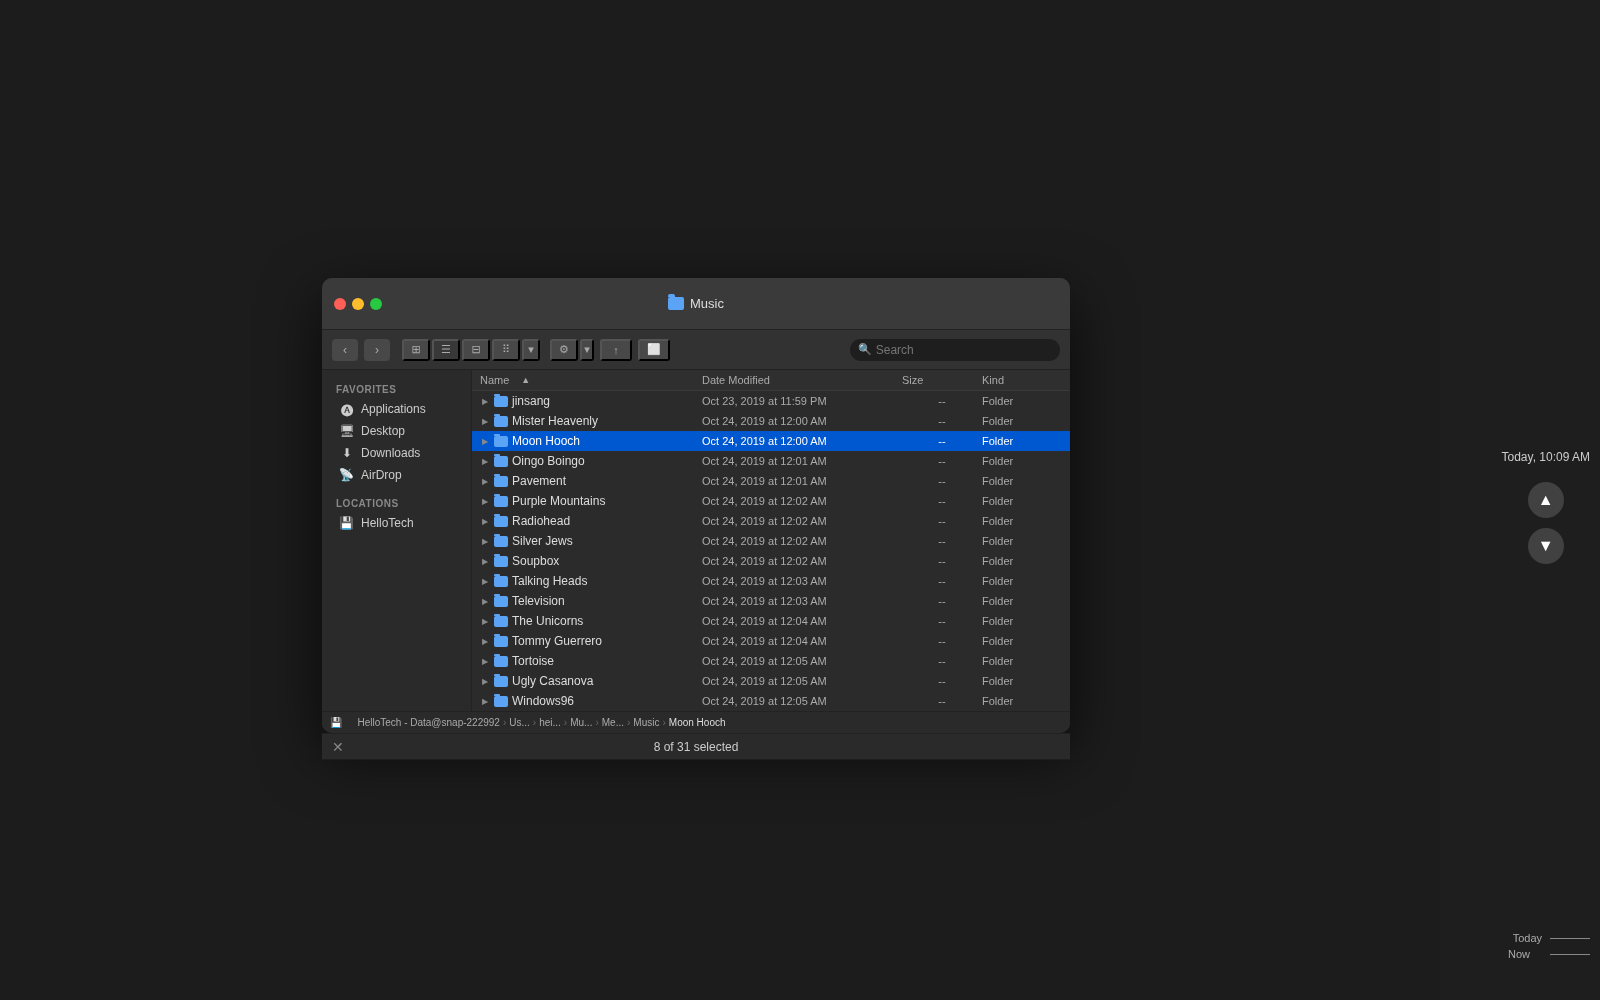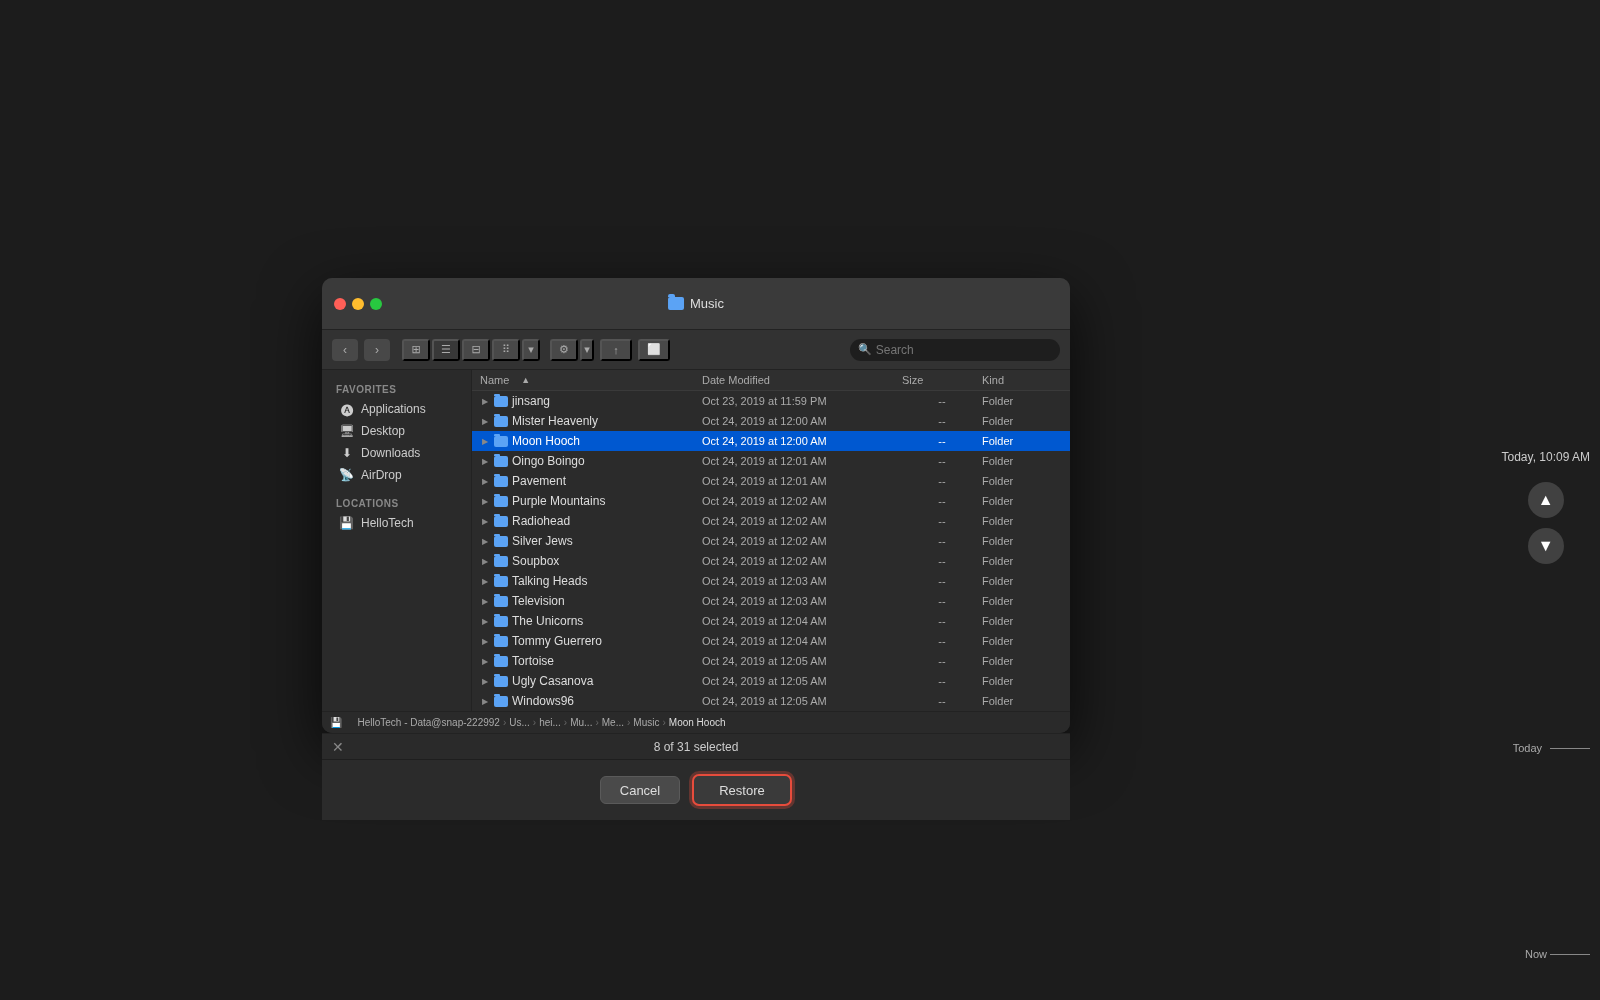--- a/index.html
+++ b/index.html
@@ -440,21 +440,21 @@
     <div class="tm-top">
       <div class="tm-timestamp">Today, 10:09 AM</div>
       <button class="tm-nav-btn">▲</button>
       <button class="tm-nav-btn">▼</button>
     </div>
     <div class="tm-bottom">
       <div style="display:flex;align-items:center;gap:8px;">
         <span class="tm-label-today">Today</span>
         <div class="tm-line"></div>
       </div>
-      <div style="display:flex;align-items:center;gap:3px;margin-top:190px;">
+      <div style="display:flex;align-items:center;gap:20px;">
         <span class="tm-label-now">Now</span>
         <div class="tm-line"></div>
       </div>
     </div>
   </div>
 
   <div class="finder-window">
 
     <div class="title-bar">
       <div class="traffic-lights">
@@ -717,19 +717,15 @@
         <span style="color:#ddd;font-size:10px;">Moon Hooch</span>
       </div>
     </div>
   </div>
 
   <div class="status-dialog" style="left: 322px; top: 733px; width: 748px;">
     <div class="status-bar" style="position:relative;">
       <span class="status-close">✕</span>
       <span class="status-text">8 of 31 selected</span>
     </div>
-    <div class="btn-row">
-      <button class="btn-cancel">Cancel</button>
-      <button class="btn-restore">Restore</button>
-    </div>
   </div>
 
 </div>
 
 </body></html>

